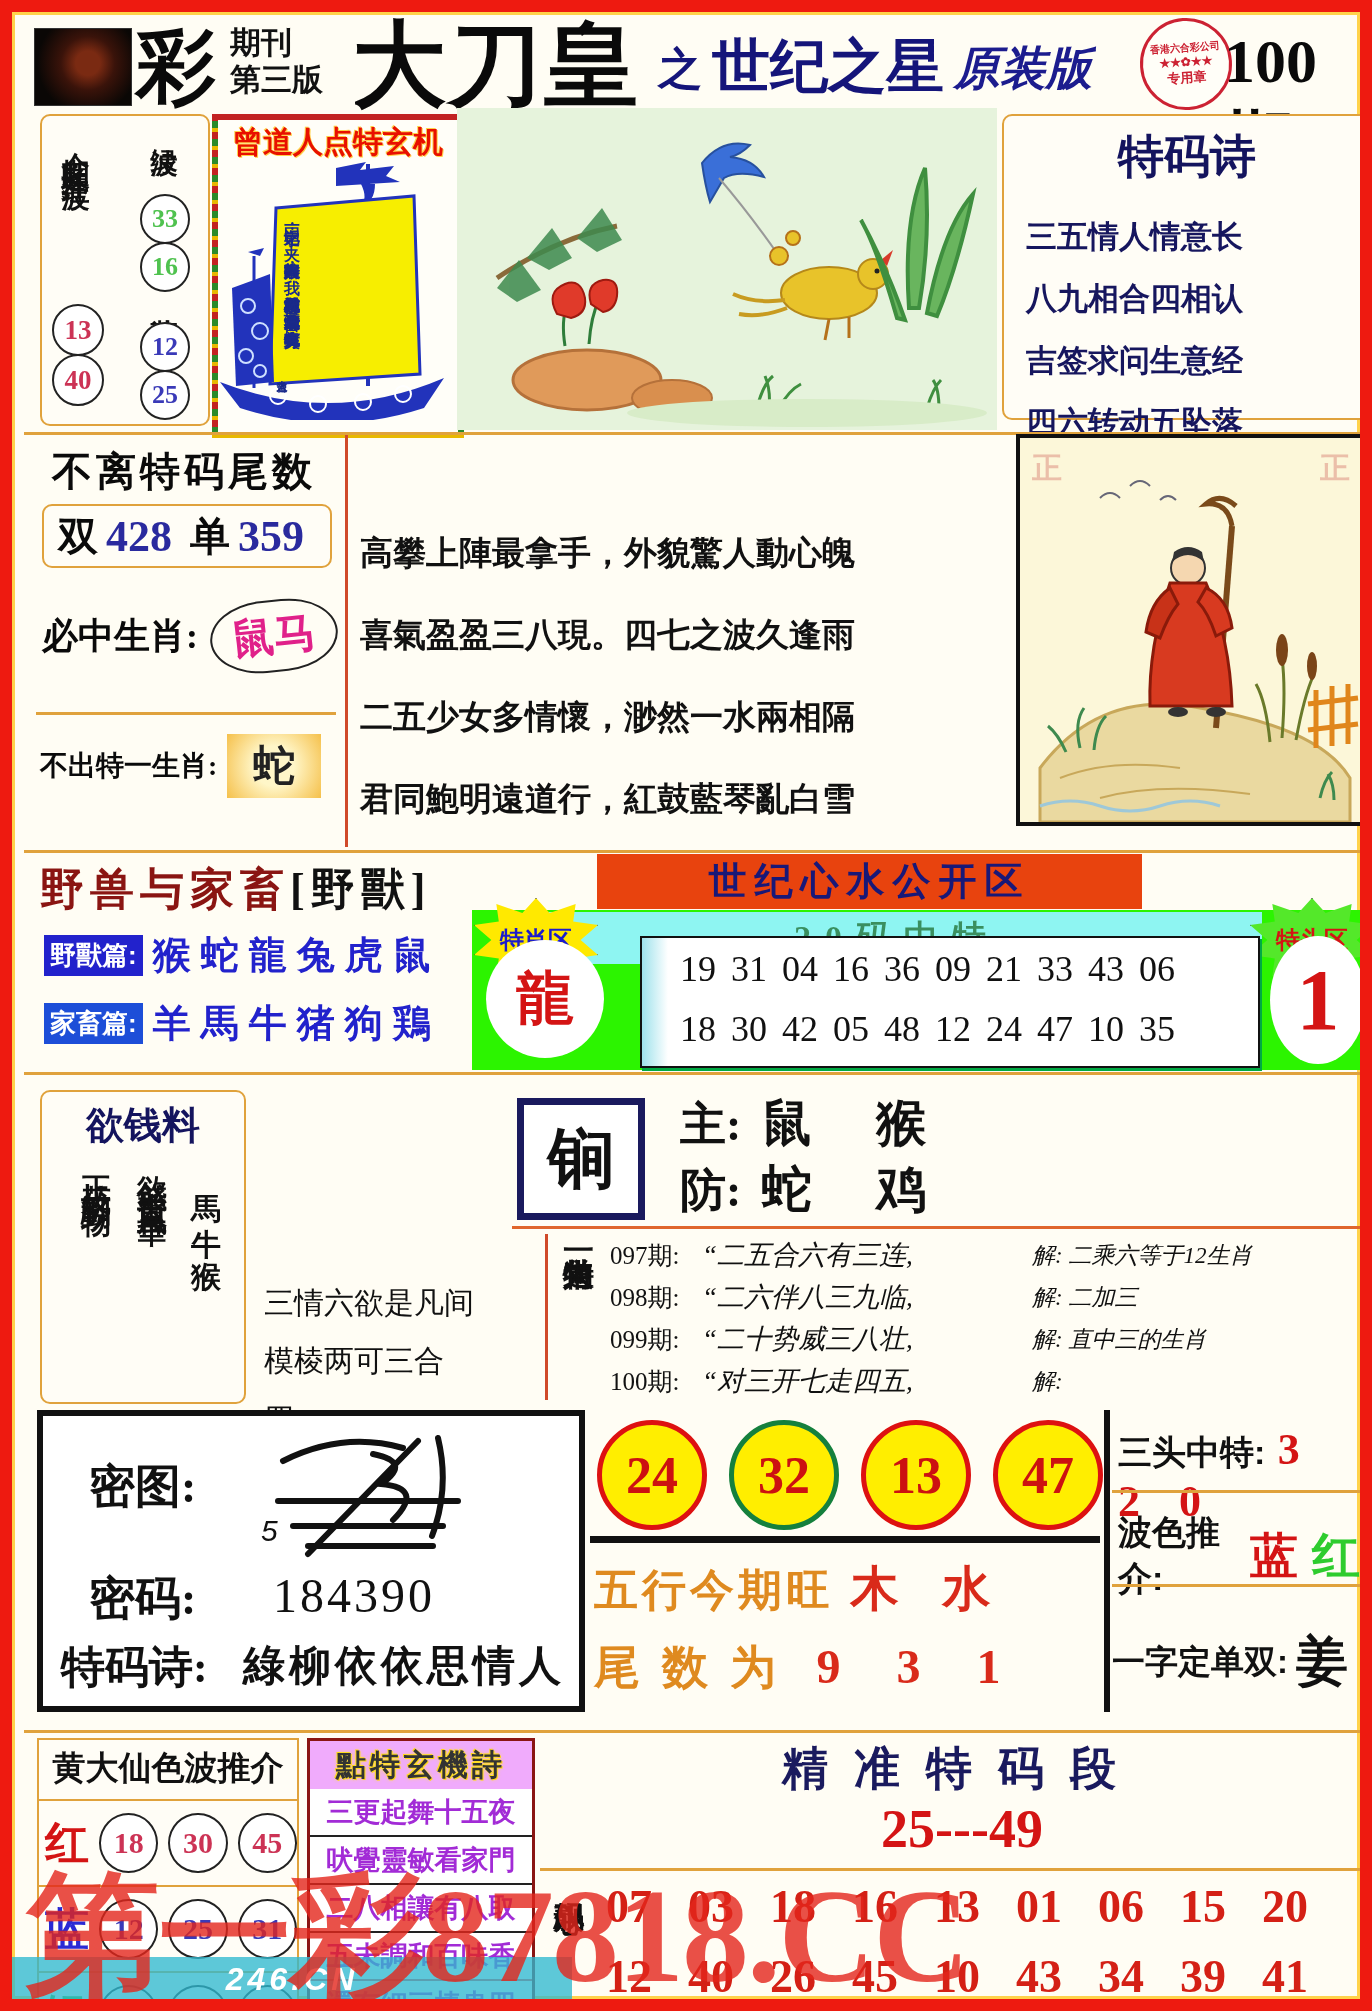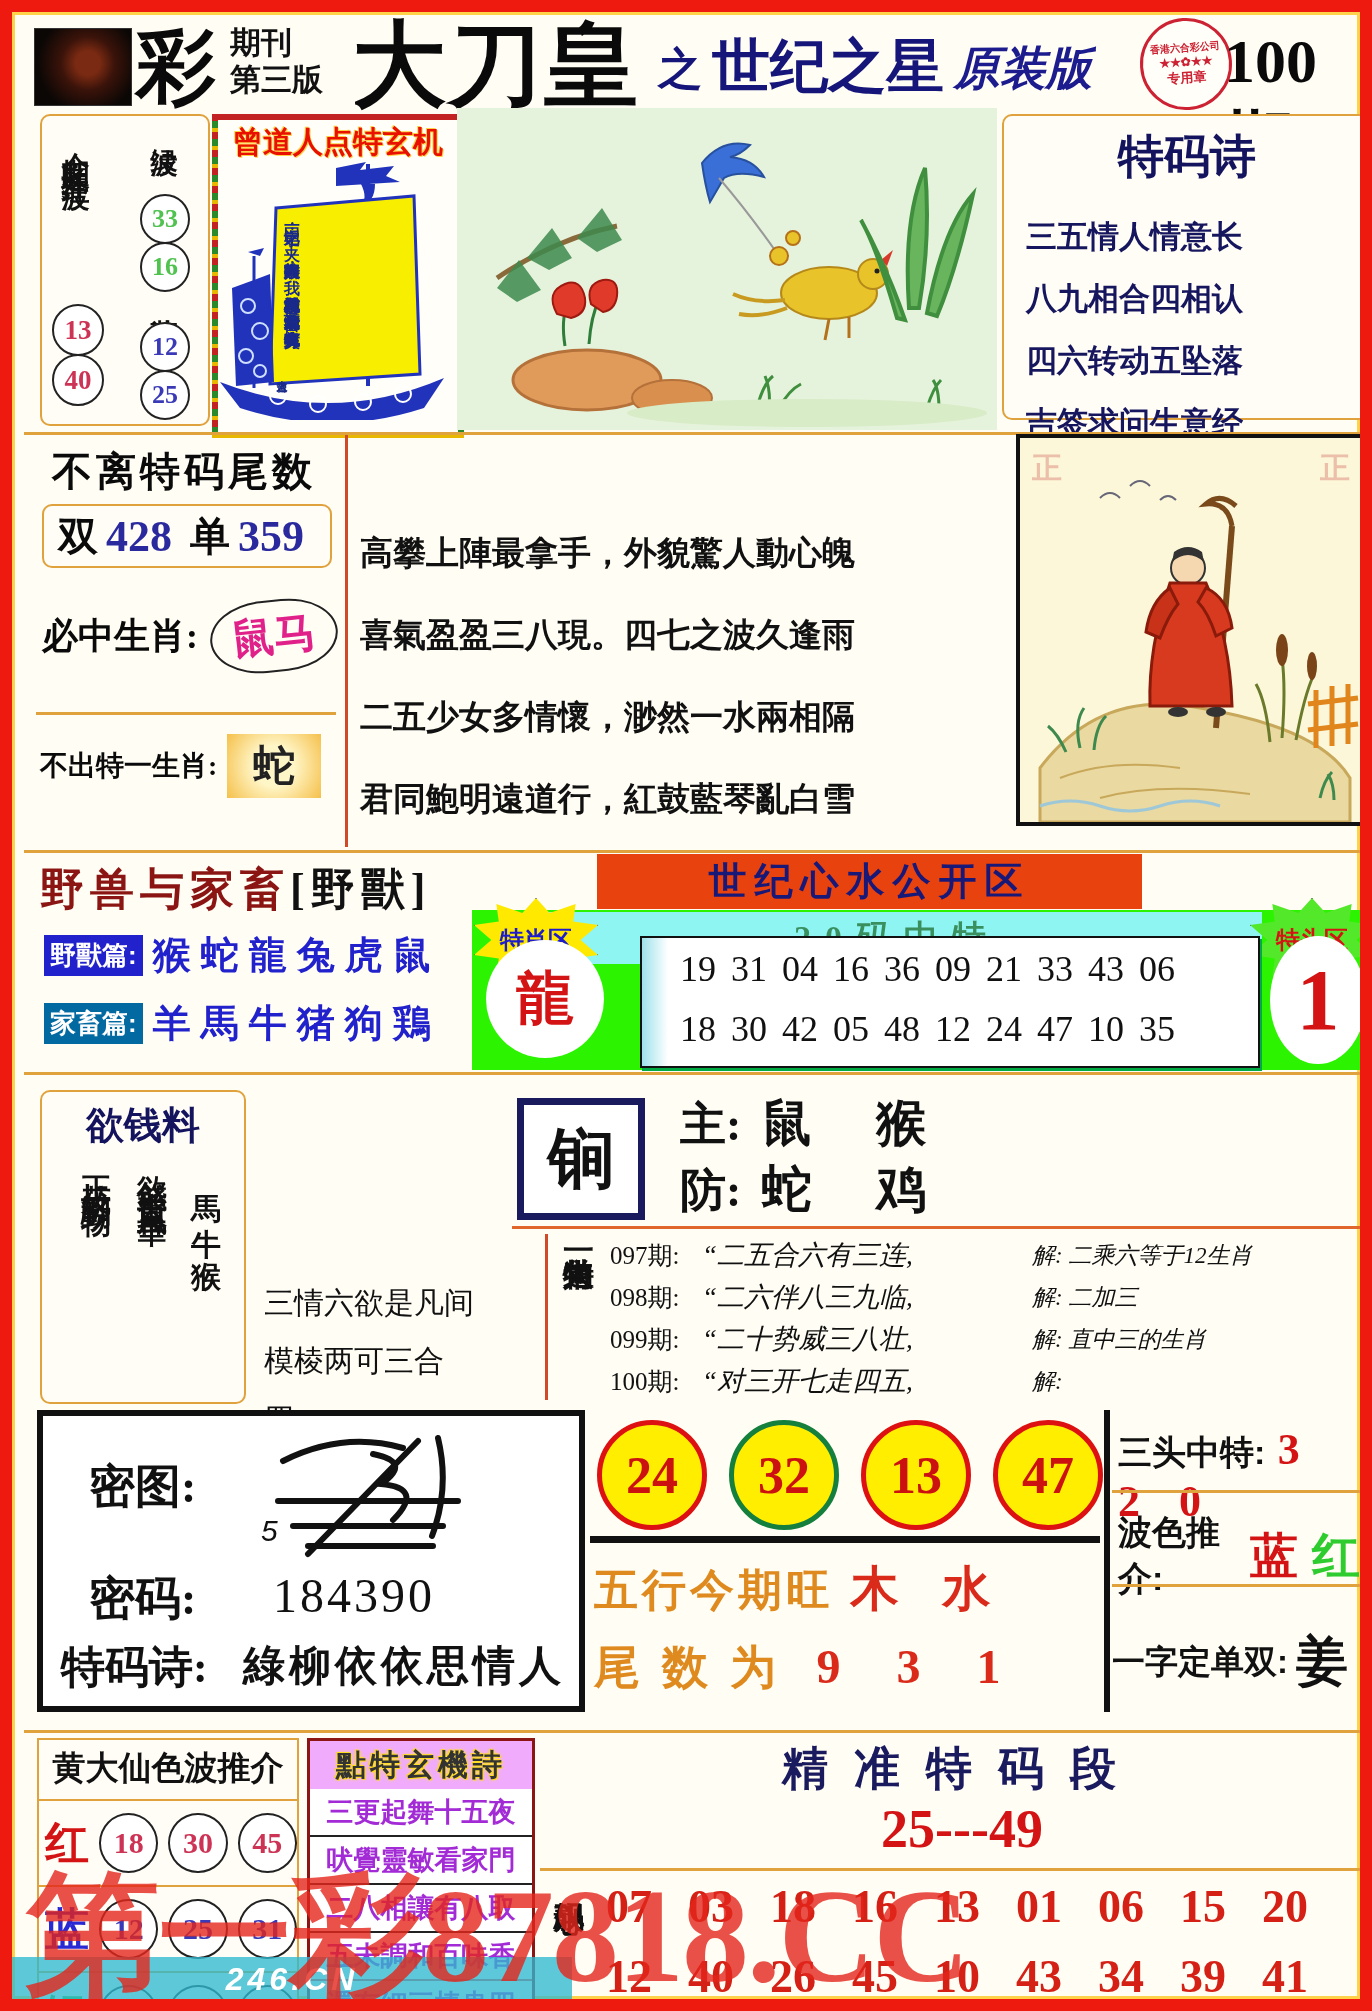--- a/index.html
+++ b/index.html
@@ -140,22 +140,22 @@
       </g>
       <ellipse cx="350" cy="305" rx="180" ry="14" fill="#d8ecc8"></ellipse>
     </svg>
   </div>
 
   <div class="abs obox" style="left:990px;top:102px;width:366px;height:302px;">
     <div class="serif" style="text-align:center;font-size:46px;font-weight:bold;color:#14145e;margin-top:10px;">特码诗</div>
     <div class="serif" style="padding:18px 0 0 22px;font-size:31px;font-weight:bold;color:#16165e;line-height:62px;">
       <div>三五情人情意长</div>
       <div>八九相合四相认</div>
+      <div>吉签求问生意经</div>
       <div>四六转动五坠落</div>
-      <div>吉签求问生意经</div>
     </div>
   </div>
 
   <div class="hr" style="left:12px;top:420px;width:1348px;"></div>
   <div class="vr" style="left:333px;top:423px;height:412px;border-left-color:#d04a2a;"></div>
 
   <div class="abs serif" style="left:40px;top:432px;font-size:40px;font-weight:bold;color:#0a0a0a;letter-spacing:4px;">不离特码尾数</div>
   <div class="abs obox" style="left:30px;top:492px;width:290px;height:64px;display:flex;align-items:center;padding-left:14px;box-sizing:border-box;">
     <span class="serif" style="font-size:40px;font-weight:bold;color:#0a0a0a;">双</span>
     <span class="serif" style="font-size:44px;font-weight:bold;color:#2a2a9e;margin:0 18px 0 8px;">428</span>
@@ -220,21 +220,21 @@
 
   <div class="hr" style="left:12px;top:838px;width:1348px;"></div>
   <div class="abs serif" style="left:28px;top:848px;font-size:44px;font-weight:bold;color:#8a1512;letter-spacing:6px;">
     <span>野兽与家畜</span><span style="color:#111;">[野獸]</span>
   </div>
   <div class="abs" style="left:32px;top:918px;display:flex;align-items:center;">
     <span style="background:#2222cc;color:#fff;font-weight:bold;font-size:26px;padding:3px 6px;">野獸篇:</span>
     <span class="serif" style="margin-left:10px;font-size:38px;font-weight:bold;color:#2222cc;letter-spacing:10px;">猴蛇龍兔虎鼠</span>
   </div>
   <div class="abs" style="left:32px;top:986px;display:flex;align-items:center;">
-    <span style="background:#0369a1;color:#fff;font-weight:bold;font-size:26px;padding:3px 6px;">家畜篇:</span>
+    <span style="background:#1d4ed8;color:#fff;font-weight:bold;font-size:26px;padding:3px 6px;">家畜篇:</span>
     <span class="serif" style="margin-left:10px;font-size:38px;font-weight:bold;color:#2222cc;letter-spacing:10px;">羊馬牛猪狗鶏</span>
   </div>
 
   <div class="abs" style="left:460px;top:898px;width:898px;height:160px;background:#2cf400;"></div>
   <div class="abs" style="left:520px;top:900px;width:730px;height:52px;background:#8ef5f2;display:flex;align-items:center;justify-content:center;">
     <span class="serif" style="font-size:34px;font-weight:bold;color:#1e6e2e;opacity:.75;letter-spacing:14px;">20码中特</span>
   </div>
   <div class="abs" style="left:585px;top:842px;width:545px;height:55px;background:#e8430e;display:flex;align-items:center;justify-content:center;">
     <span class="serif" style="font-size:38px;font-weight:bold;color:#181878;letter-spacing:8px;">世纪心水公开区</span>
   </div>

